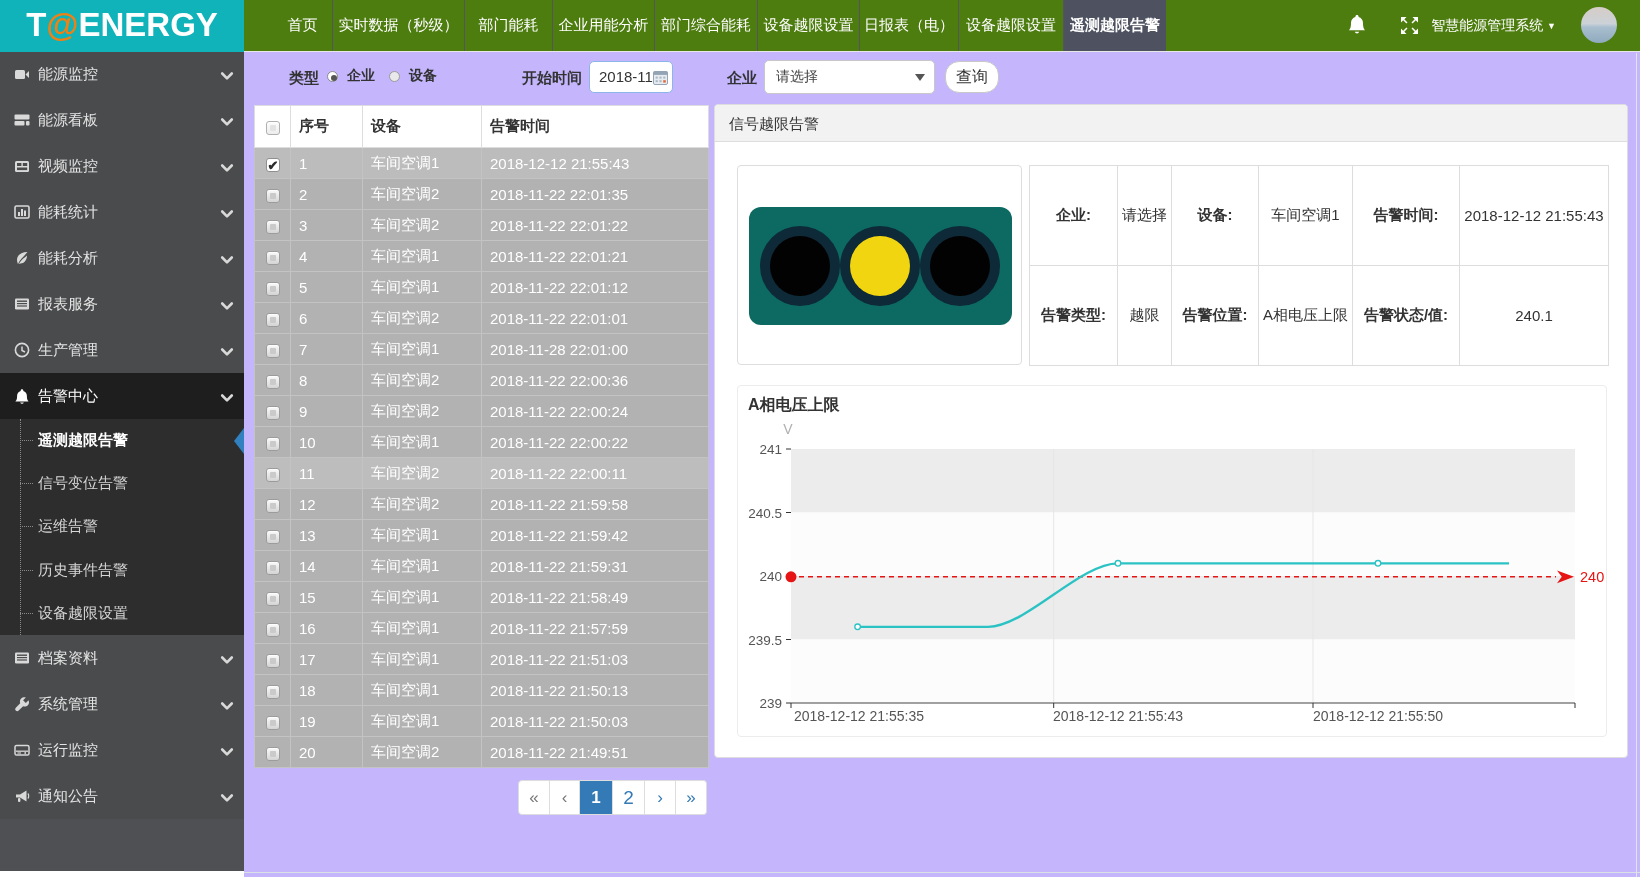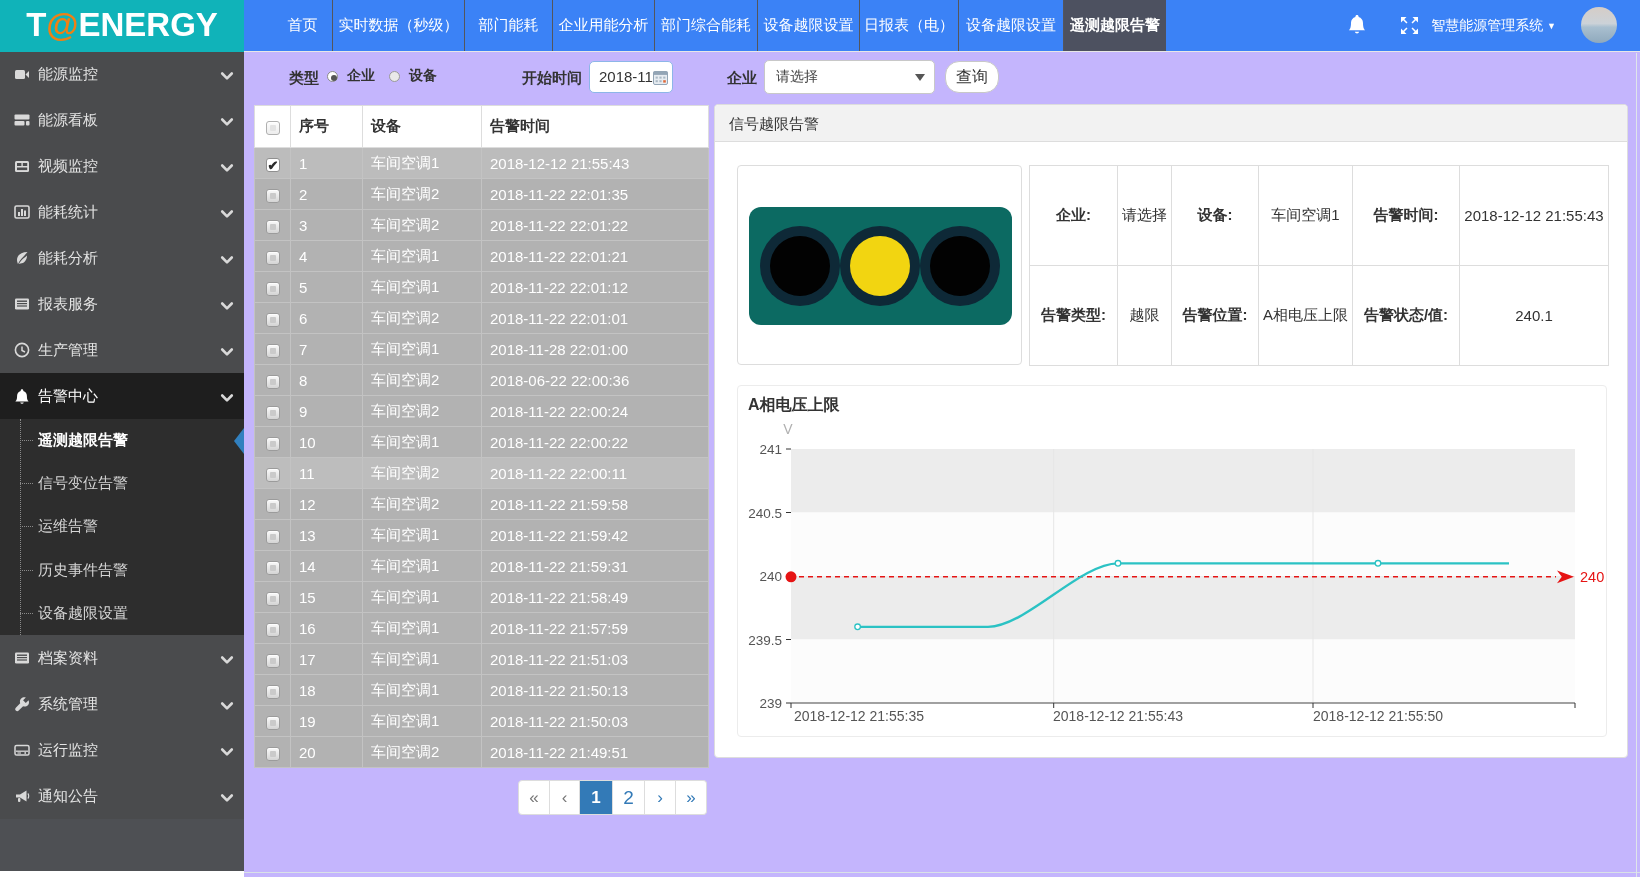--- a/index.html
+++ b/index.html
@@ -1,20 +1,20 @@
 <!DOCTYPE html>
 <html lang="zh"><head>
 <meta charset="utf-8">
 <style>
 *{margin:0;padding:0;box-sizing:border-box;}
 html,body{width:1640px;height:877px;overflow:hidden;background:#fff;
  font-family:"Liberation Sans",sans-serif;}
 .abs{position:absolute;}
 
-#topbar{position:absolute;left:0;top:0;width:1640px;height:51px;background:#3b82f6;box-shadow:0 3px 5px rgba(120,130,150,0.18);}
+#topbar{position:absolute;left:0;top:0;width:1640px;height:51px;background:#4d7c0f;box-shadow:0 3px 5px rgba(120,130,150,0.18);}
 #logo{position:absolute;left:0;top:0;width:244px;height:52px;z-index:5;background:#10b3b9;
  color:#fff;font-weight:bold;font-size:33px;line-height:49px;text-align:center;letter-spacing:0;}
 #logo .at{color:#f08013;}
 #nav{position:absolute;left:244px;top:0;height:51px;display:flex;}
 #nav .it{height:51px;display:flex;align-items:center;justify-content:center;color:#fff;font-size:15px;
  border-left:1px solid #54565c;}
 #nav .it:first-child{border-left:none;padding-left:29px;}
 #nav .it.act{background:#4d5160;font-weight:bold;}
 #topright{position:absolute;right:0;top:0;height:51px;color:#fff;}
 
@@ -383,21 +383,21 @@
         <tr>
           <td style="text-align:center;padding-left:0"><span class="cb"></span></td>
           <td>7</td>
           <td>车间空调1</td>
           <td>2018-11-28 22:01:00</td>
         </tr>
         <tr>
           <td style="text-align:center;padding-left:0"><span class="cb"></span></td>
           <td>8</td>
           <td>车间空调2</td>
-          <td>2018-06-22 22:00:36</td>
+          <td>2018-11-22 22:00:36</td>
         </tr>
         <tr>
           <td style="text-align:center;padding-left:0"><span class="cb"></span></td>
           <td>9</td>
           <td>车间空调2</td>
           <td>2018-11-22 22:00:24</td>
         </tr>
         <tr>
           <td style="text-align:center;padding-left:0"><span class="cb"></span></td>
           <td>10</td>

